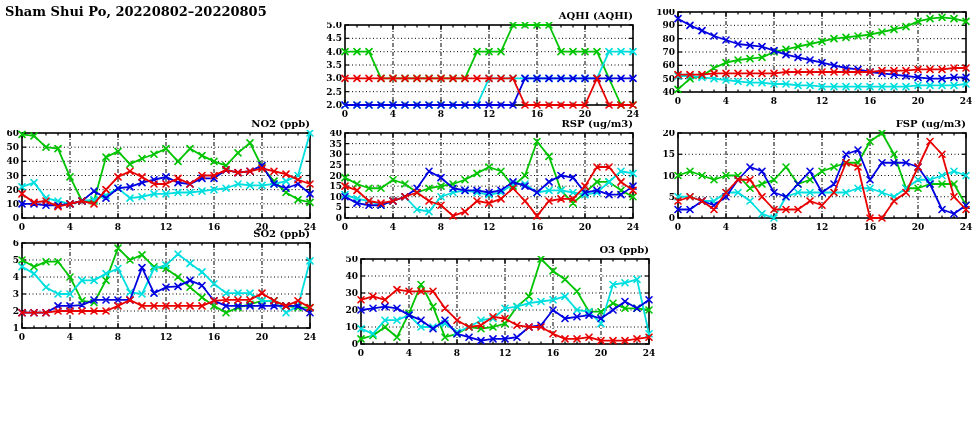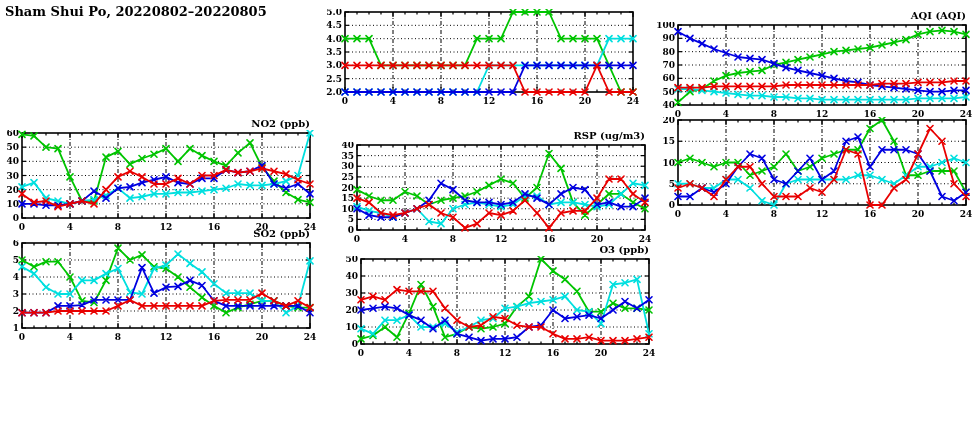--- a/index.html
+++ b/index.html
@@ -12,20 +12,21 @@
                text-align:right;padding-right:6px;white-space:nowrap;}
   svg{display:block;}
   svg text{font-family:"DejaVu Serif",serif;font-weight:bold;fill:#000;}
 </style>
 </head>
 <body>
 
 <div class="page-title">Sham Shui Po, 20220802–20220805</div>
 
 <figure class="chart" style="left: 321px; top: 9px; margin: 0px;">
+  <div class="chart-title">AQHI (AQHI)</div>
   <svg width="318" height="99">
       <line x1="24" y1="69.66666666666667" x2="312" y2="69.66666666666667" stroke="#000" stroke-width="1" stroke-dasharray="1 2.5"></line>
       <line x1="24" y1="56.33333333333333" x2="312" y2="56.33333333333333" stroke="#000" stroke-width="1" stroke-dasharray="1 2.5"></line>
       <line x1="24" y1="43" x2="312" y2="43" stroke="#000" stroke-width="1" stroke-dasharray="1 2.5"></line>
       <line x1="24" y1="29.666666666666664" x2="312" y2="29.666666666666664" stroke="#000" stroke-width="1" stroke-dasharray="1 2.5"></line>
       <line x1="24" y1="16.333333333333332" x2="312" y2="16.333333333333332" stroke="#000" stroke-width="1" stroke-dasharray="1 2.5"></line>
       <line x1="72" y1="3" x2="72" y2="83" stroke="#000" stroke-width="1" stroke-dasharray="4 2 1 2"></line>
       <line x1="120" y1="3" x2="120" y2="83" stroke="#000" stroke-width="1" stroke-dasharray="4 2 1 2"></line>
       <line x1="168" y1="3" x2="168" y2="83" stroke="#000" stroke-width="1" stroke-dasharray="4 2 1 2"></line>
       <line x1="216" y1="3" x2="216" y2="83" stroke="#000" stroke-width="1" stroke-dasharray="4 2 1 2"></line>
@@ -113,21 +114,20 @@
       <path d="M21 26.666666666666664L27 32.666666666666664M21 32.666666666666664L27 26.666666666666664M33 26.666666666666664L39 32.666666666666664M33 32.666666666666664L39 26.666666666666664M45 26.666666666666664L51 32.666666666666664M45 32.666666666666664L51 26.666666666666664M57 53.33333333333333L63 59.33333333333333M57 59.33333333333333L63 53.33333333333333M69 53.33333333333333L75 59.33333333333333M69 59.33333333333333L75 53.33333333333333M81 53.33333333333333L87 59.33333333333333M81 59.33333333333333L87 53.33333333333333M93 53.33333333333333L99 59.33333333333333M93 59.33333333333333L99 53.33333333333333M105 53.33333333333333L111 59.33333333333333M105 59.33333333333333L111 53.33333333333333M117 53.33333333333333L123 59.33333333333333M117 59.33333333333333L123 53.33333333333333M129 53.33333333333333L135 59.33333333333333M129 59.33333333333333L135 53.33333333333333M141 53.33333333333333L147 59.33333333333333M141 59.33333333333333L147 53.33333333333333M153 26.666666666666664L159 32.666666666666664M153 32.666666666666664L159 26.666666666666664M165 26.666666666666664L171 32.666666666666664M165 32.666666666666664L171 26.666666666666664M177 26.666666666666664L183 32.666666666666664M177 32.666666666666664L183 26.666666666666664M189 0L195 6M189 6L195 0M201 0L207 6M201 6L207 0M213 0L219 6M213 6L219 0M225 0L231 6M225 6L231 0M237 26.666666666666664L243 32.666666666666664M237 32.666666666666664L243 26.666666666666664M249 26.666666666666664L255 32.666666666666664M249 32.666666666666664L255 26.666666666666664M261 26.666666666666664L267 32.666666666666664M261 32.666666666666664L267 26.666666666666664M273 26.666666666666664L279 32.666666666666664M273 32.666666666666664L279 26.666666666666664M285 53.33333333333333L291 59.33333333333333M285 59.33333333333333L291 53.33333333333333M297 80L303 86M297 86L303 80M309 80L315 86M309 86L315 80" stroke="#00c400" stroke-width="1.6" fill="none" stroke-linecap="round"></path>
       <polyline points="24,83 36,83 48,83 60,83 72,83 84,83 96,83 108,83 120,83 132,83 144,83 156,83 168,56.33333333333333 180,56.33333333333333 192,56.33333333333333 204,56.33333333333333 216,56.33333333333333 228,56.33333333333333 240,56.33333333333333 252,56.33333333333333 264,56.33333333333333 276,56.33333333333333 288,29.666666666666664 300,29.666666666666664 312,29.666666666666664" fill="none" stroke="#00dfdf" stroke-width="1.8" stroke-linejoin="round"></polyline>
       <path d="M21 80L27 86M21 86L27 80M33 80L39 86M33 86L39 80M45 80L51 86M45 86L51 80M57 80L63 86M57 86L63 80M69 80L75 86M69 86L75 80M81 80L87 86M81 86L87 80M93 80L99 86M93 86L99 80M105 80L111 86M105 86L111 80M117 80L123 86M117 86L123 80M129 80L135 86M129 86L135 80M141 80L147 86M141 86L147 80M153 80L159 86M153 86L159 80M165 53.33333333333333L171 59.33333333333333M165 59.33333333333333L171 53.33333333333333M177 53.33333333333333L183 59.33333333333333M177 59.33333333333333L183 53.33333333333333M189 53.33333333333333L195 59.33333333333333M189 59.33333333333333L195 53.33333333333333M201 53.33333333333333L207 59.33333333333333M201 59.33333333333333L207 53.33333333333333M213 53.33333333333333L219 59.33333333333333M213 59.33333333333333L219 53.33333333333333M225 53.33333333333333L231 59.33333333333333M225 59.33333333333333L231 53.33333333333333M237 53.33333333333333L243 59.33333333333333M237 59.33333333333333L243 53.33333333333333M249 53.33333333333333L255 59.33333333333333M249 59.33333333333333L255 53.33333333333333M261 53.33333333333333L267 59.33333333333333M261 59.33333333333333L267 53.33333333333333M273 53.33333333333333L279 59.33333333333333M273 59.33333333333333L279 53.33333333333333M285 26.666666666666664L291 32.666666666666664M285 32.666666666666664L291 26.666666666666664M297 26.666666666666664L303 32.666666666666664M297 32.666666666666664L303 26.666666666666664M309 26.666666666666664L315 32.666666666666664M309 32.666666666666664L315 26.666666666666664" stroke="#00dfdf" stroke-width="1.6" fill="none" stroke-linecap="round"></path>
       <polyline points="24,83 36,83 48,83 60,83 72,83 84,83 96,83 108,83 120,83 132,83 144,83 156,83 168,83 180,83 192,83 204,56.33333333333333 216,56.33333333333333 228,56.33333333333333 240,56.33333333333333 252,56.33333333333333 264,56.33333333333333 276,56.33333333333333 288,56.33333333333333 300,56.33333333333333 312,56.33333333333333" fill="none" stroke="#0000e0" stroke-width="1.8" stroke-linejoin="round"></polyline>
       <path d="M21 80L27 86M21 86L27 80M33 80L39 86M33 86L39 80M45 80L51 86M45 86L51 80M57 80L63 86M57 86L63 80M69 80L75 86M69 86L75 80M81 80L87 86M81 86L87 80M93 80L99 86M93 86L99 80M105 80L111 86M105 86L111 80M117 80L123 86M117 86L123 80M129 80L135 86M129 86L135 80M141 80L147 86M141 86L147 80M153 80L159 86M153 86L159 80M165 80L171 86M165 86L171 80M177 80L183 86M177 86L183 80M189 80L195 86M189 86L195 80M201 53.33333333333333L207 59.33333333333333M201 59.33333333333333L207 53.33333333333333M213 53.33333333333333L219 59.33333333333333M213 59.33333333333333L219 53.33333333333333M225 53.33333333333333L231 59.33333333333333M225 59.33333333333333L231 53.33333333333333M237 53.33333333333333L243 59.33333333333333M237 59.33333333333333L243 53.33333333333333M249 53.33333333333333L255 59.33333333333333M249 59.33333333333333L255 53.33333333333333M261 53.33333333333333L267 59.33333333333333M261 59.33333333333333L267 53.33333333333333M273 53.33333333333333L279 59.33333333333333M273 59.33333333333333L279 53.33333333333333M285 53.33333333333333L291 59.33333333333333M285 59.33333333333333L291 53.33333333333333M297 53.33333333333333L303 59.33333333333333M297 59.33333333333333L303 53.33333333333333M309 53.33333333333333L315 59.33333333333333M309 59.33333333333333L315 53.33333333333333" stroke="#0000e0" stroke-width="1.6" fill="none" stroke-linecap="round"></path>
       <polyline points="24,56.33333333333333 36,56.33333333333333 48,56.33333333333333 60,56.33333333333333 72,56.33333333333333 84,56.33333333333333 96,56.33333333333333 108,56.33333333333333 120,56.33333333333333 132,56.33333333333333 144,56.33333333333333 156,56.33333333333333 168,56.33333333333333 180,56.33333333333333 192,56.33333333333333 204,83 216,83 228,83 240,83 252,83 264,83 276,56.33333333333333 288,83 300,83 312,83" fill="none" stroke="#e80000" stroke-width="1.8" stroke-linejoin="round"></polyline>
       <path d="M21 53.33333333333333L27 59.33333333333333M21 59.33333333333333L27 53.33333333333333M33 53.33333333333333L39 59.33333333333333M33 59.33333333333333L39 53.33333333333333M45 53.33333333333333L51 59.33333333333333M45 59.33333333333333L51 53.33333333333333M57 53.33333333333333L63 59.33333333333333M57 59.33333333333333L63 53.33333333333333M69 53.33333333333333L75 59.33333333333333M69 59.33333333333333L75 53.33333333333333M81 53.33333333333333L87 59.33333333333333M81 59.33333333333333L87 53.33333333333333M93 53.33333333333333L99 59.33333333333333M93 59.33333333333333L99 53.33333333333333M105 53.33333333333333L111 59.33333333333333M105 59.33333333333333L111 53.33333333333333M117 53.33333333333333L123 59.33333333333333M117 59.33333333333333L123 53.33333333333333M129 53.33333333333333L135 59.33333333333333M129 59.33333333333333L135 53.33333333333333M141 53.33333333333333L147 59.33333333333333M141 59.33333333333333L147 53.33333333333333M153 53.33333333333333L159 59.33333333333333M153 59.33333333333333L159 53.33333333333333M165 53.33333333333333L171 59.33333333333333M165 59.33333333333333L171 53.33333333333333M177 53.33333333333333L183 59.33333333333333M177 59.33333333333333L183 53.33333333333333M189 53.33333333333333L195 59.33333333333333M189 59.33333333333333L195 53.33333333333333M201 80L207 86M201 86L207 80M213 80L219 86M213 86L219 80M225 80L231 86M225 86L231 80M237 80L243 86M237 86L243 80M249 80L255 86M249 86L255 80M261 80L267 86M261 86L267 80M273 53.33333333333333L279 59.33333333333333M273 59.33333333333333L279 53.33333333333333M285 80L291 86M285 86L291 80M297 80L303 86M297 86L303 80M309 80L315 86M309 86L315 80" stroke="#e80000" stroke-width="1.6" fill="none" stroke-linecap="round"></path>
     </svg>
 </figure>
 <figure class="chart" style="left: 654px; top: 9px; margin: 0px;">
-  <div class="chart-title">AQI (AQI)</div>
   <svg width="318" height="99">
       <line x1="24" y1="69.66666666666667" x2="312" y2="69.66666666666667" stroke="#000" stroke-width="1" stroke-dasharray="1 2.5"></line>
       <line x1="24" y1="56.33333333333333" x2="312" y2="56.33333333333333" stroke="#000" stroke-width="1" stroke-dasharray="1 2.5"></line>
       <line x1="24" y1="43" x2="312" y2="43" stroke="#000" stroke-width="1" stroke-dasharray="1 2.5"></line>
       <line x1="24" y1="29.666666666666664" x2="312" y2="29.666666666666664" stroke="#000" stroke-width="1" stroke-dasharray="1 2.5"></line>
       <line x1="24" y1="16.333333333333332" x2="312" y2="16.333333333333332" stroke="#000" stroke-width="1" stroke-dasharray="1 2.5"></line>
       <line x1="72" y1="3" x2="72" y2="83" stroke="#000" stroke-width="1" stroke-dasharray="4 2 1 2"></line>
       <line x1="120" y1="3" x2="120" y2="83" stroke="#000" stroke-width="1" stroke-dasharray="4 2 1 2"></line>
       <line x1="168" y1="3" x2="168" y2="83" stroke="#000" stroke-width="1" stroke-dasharray="4 2 1 2"></line>
       <line x1="216" y1="3" x2="216" y2="83" stroke="#000" stroke-width="1" stroke-dasharray="4 2 1 2"></line>
@@ -316,21 +316,21 @@
       <polyline points="24,4.416666666666667 36,5.833333333333334 48,17.166666666666664 60,18.583333333333332 72,46.91666666666667 84,71 96,71 108,27.083333333333332 120,21.416666666666668 132,34.166666666666664 144,28.5 156,24.25 168,18.583333333333332 180,31.333333333333332 192,18.583333333333332 204,25.666666666666668 216,31.333333333333332 228,35.583333333333336 240,22.833333333333332 252,12.916666666666666 264,37 276,51.166666666666664 288,62.49999999999999 300,69.58333333333333 312,72.41666666666667" fill="none" stroke="#00c400" stroke-width="1.8" stroke-linejoin="round"></polyline>
       <path d="M21 1.416666666666667L27 7.416666666666667M21 7.416666666666667L27 1.416666666666667M33 2.833333333333334L39 8.833333333333334M33 8.833333333333334L39 2.833333333333334M45 14.166666666666664L51 20.166666666666664M45 20.166666666666664L51 14.166666666666664M57 15.583333333333332L63 21.583333333333332M57 21.583333333333332L63 15.583333333333332M69 43.91666666666667L75 49.91666666666667M69 49.91666666666667L75 43.91666666666667M81 68L87 74M81 74L87 68M93 68L99 74M93 74L99 68M105 24.083333333333332L111 30.083333333333332M105 30.083333333333332L111 24.083333333333332M117 18.416666666666668L123 24.416666666666668M117 24.416666666666668L123 18.416666666666668M129 31.166666666666664L135 37.166666666666664M129 37.166666666666664L135 31.166666666666664M141 25.5L147 31.5M141 31.5L147 25.5M153 21.25L159 27.25M153 27.25L159 21.25M165 15.583333333333332L171 21.583333333333332M165 21.583333333333332L171 15.583333333333332M177 28.333333333333332L183 34.33333333333333M177 34.33333333333333L183 28.333333333333332M189 15.583333333333332L195 21.583333333333332M189 21.583333333333332L195 15.583333333333332M201 22.666666666666668L207 28.666666666666668M201 28.666666666666668L207 22.666666666666668M213 28.333333333333332L219 34.33333333333333M213 34.33333333333333L219 28.333333333333332M225 32.583333333333336L231 38.583333333333336M225 38.583333333333336L231 32.583333333333336M237 19.833333333333332L243 25.833333333333332M237 25.833333333333332L243 19.833333333333332M249 9.916666666666666L255 15.916666666666666M249 15.916666666666666L255 9.916666666666666M261 34L267 40M261 40L267 34M273 48.166666666666664L279 54.166666666666664M273 54.166666666666664L279 48.166666666666664M285 59.49999999999999L291 65.5M285 65.5L291 59.49999999999999M297 66.58333333333333L303 72.58333333333333M297 72.58333333333333L303 66.58333333333333M309 69.41666666666667L315 75.41666666666667M309 75.41666666666667L315 69.41666666666667" stroke="#00c400" stroke-width="1.6" fill="none" stroke-linecap="round"></path>
       <polyline points="24,56.83333333333333 36,52.583333333333336 48,68.16666666666667 60,71 72,73.83333333333334 84,71 96,69.58333333333333 108,65.33333333333333 120,58.25 132,68.16666666666667 144,66.75 156,63.916666666666664 168,63.916666666666664 180,62.49999999999999 192,62.49999999999999 204,61.083333333333336 216,59.666666666666664 228,58.25 240,54 252,55.41666666666667 264,55.41666666666667 276,54 288,51.166666666666664 300,45.5 312,3" fill="none" stroke="#00dfdf" stroke-width="1.8" stroke-linejoin="round"></polyline>
       <path d="M21 53.83333333333333L27 59.83333333333333M21 59.83333333333333L27 53.83333333333333M33 49.583333333333336L39 55.583333333333336M33 55.583333333333336L39 49.583333333333336M45 65.16666666666667L51 71.16666666666667M45 71.16666666666667L51 65.16666666666667M57 68L63 74M57 74L63 68M69 70.83333333333334L75 76.83333333333334M69 76.83333333333334L75 70.83333333333334M81 68L87 74M81 74L87 68M93 66.58333333333333L99 72.58333333333333M93 72.58333333333333L99 66.58333333333333M105 62.33333333333333L111 68.33333333333333M105 68.33333333333333L111 62.33333333333333M117 55.25L123 61.25M117 61.25L123 55.25M129 65.16666666666667L135 71.16666666666667M129 71.16666666666667L135 65.16666666666667M141 63.75L147 69.75M141 69.75L147 63.75M153 60.916666666666664L159 66.91666666666666M153 66.91666666666666L159 60.916666666666664M165 60.916666666666664L171 66.91666666666666M165 66.91666666666666L171 60.916666666666664M177 59.49999999999999L183 65.5M177 65.5L183 59.49999999999999M189 59.49999999999999L195 65.5M189 65.5L195 59.49999999999999M201 58.083333333333336L207 64.08333333333334M201 64.08333333333334L207 58.083333333333336M213 56.666666666666664L219 62.666666666666664M213 62.666666666666664L219 56.666666666666664M225 55.25L231 61.25M225 61.25L231 55.25M237 51L243 57M237 57L243 51M249 52.41666666666667L255 58.41666666666667M249 58.41666666666667L255 52.41666666666667M261 52.41666666666667L267 58.41666666666667M261 58.41666666666667L267 52.41666666666667M273 51L279 57M273 57L279 51M285 48.166666666666664L291 54.166666666666664M285 54.166666666666664L291 48.166666666666664M297 42.5L303 48.5M297 48.5L303 42.5M309 0L315 6M309 6L315 0" stroke="#00dfdf" stroke-width="1.6" fill="none" stroke-linecap="round"></path>
       <polyline points="24,73.83333333333334 36,73.83333333333334 48,75.25 60,75.25 72,73.83333333333334 84,71 96,61.083333333333336 108,68.16666666666667 120,58.25 132,56.83333333333333 144,52.583333333333336 156,49.75000000000001 168,46.91666666666667 180,52.583333333333336 192,54 204,48.333333333333336 216,48.333333333333336 228,39.833333333333336 240,42.666666666666664 252,41.25 264,35.583333333333336 276,54 288,58.25 300,54 312,63.916666666666664" fill="none" stroke="#0000e0" stroke-width="1.8" stroke-linejoin="round"></polyline>
       <path d="M21 70.83333333333334L27 76.83333333333334M21 76.83333333333334L27 70.83333333333334M33 70.83333333333334L39 76.83333333333334M33 76.83333333333334L39 70.83333333333334M45 72.25L51 78.25M45 78.25L51 72.25M57 72.25L63 78.25M57 78.25L63 72.25M69 70.83333333333334L75 76.83333333333334M69 76.83333333333334L75 70.83333333333334M81 68L87 74M81 74L87 68M93 58.083333333333336L99 64.08333333333334M93 64.08333333333334L99 58.083333333333336M105 65.16666666666667L111 71.16666666666667M105 71.16666666666667L111 65.16666666666667M117 55.25L123 61.25M117 61.25L123 55.25M129 53.83333333333333L135 59.83333333333333M129 59.83333333333333L135 53.83333333333333M141 49.583333333333336L147 55.583333333333336M141 55.583333333333336L147 49.583333333333336M153 46.75000000000001L159 52.75000000000001M153 52.75000000000001L159 46.75000000000001M165 43.91666666666667L171 49.91666666666667M165 49.91666666666667L171 43.91666666666667M177 49.583333333333336L183 55.583333333333336M177 55.583333333333336L183 49.583333333333336M189 51L195 57M189 57L195 51M201 45.333333333333336L207 51.333333333333336M201 51.333333333333336L207 45.333333333333336M213 45.333333333333336L219 51.333333333333336M213 51.333333333333336L219 45.333333333333336M225 36.833333333333336L231 42.833333333333336M225 42.833333333333336L231 36.833333333333336M237 39.666666666666664L243 45.666666666666664M237 45.666666666666664L243 39.666666666666664M249 38.25L255 44.25M249 44.25L255 38.25M261 32.583333333333336L267 38.583333333333336M261 38.583333333333336L267 32.583333333333336M273 51L279 57M273 57L279 51M285 55.25L291 61.25M285 61.25L291 55.25M297 51L303 57M297 57L303 51M309 60.916666666666664L315 66.91666666666666M309 66.91666666666666L315 60.916666666666664" stroke="#0000e0" stroke-width="1.6" fill="none" stroke-linecap="round"></path>
       <polyline points="24,63.916666666666664 36,72.41666666666667 48,71 60,76.66666666666667 72,73.83333333333334 84,71 96,73.83333333333334 108,59.666666666666664 120,46.91666666666667 132,41.25 144,46.91666666666667 156,54 168,54 180,48.333333333333336 192,54 204,45.5 216,45.5 228,39.833333333333336 240,42.666666666666664 252,41.25 264,38.41666666666667 276,41.25 288,44.083333333333336 300,49.75000000000001 312,54" fill="none" stroke="#e80000" stroke-width="1.8" stroke-linejoin="round"></polyline>
       <path d="M21 60.916666666666664L27 66.91666666666666M21 66.91666666666666L27 60.916666666666664M33 69.41666666666667L39 75.41666666666667M33 75.41666666666667L39 69.41666666666667M45 68L51 74M45 74L51 68M57 73.66666666666667L63 79.66666666666667M57 79.66666666666667L63 73.66666666666667M69 70.83333333333334L75 76.83333333333334M69 76.83333333333334L75 70.83333333333334M81 68L87 74M81 74L87 68M93 70.83333333333334L99 76.83333333333334M93 76.83333333333334L99 70.83333333333334M105 56.666666666666664L111 62.666666666666664M105 62.666666666666664L111 56.666666666666664M117 43.91666666666667L123 49.91666666666667M117 49.91666666666667L123 43.91666666666667M129 38.25L135 44.25M129 44.25L135 38.25M141 43.91666666666667L147 49.91666666666667M141 49.91666666666667L147 43.91666666666667M153 51L159 57M153 57L159 51M165 51L171 57M165 57L171 51M177 45.333333333333336L183 51.333333333333336M177 51.333333333333336L183 45.333333333333336M189 51L195 57M189 57L195 51M201 42.5L207 48.5M201 48.5L207 42.5M213 42.5L219 48.5M213 48.5L219 42.5M225 36.833333333333336L231 42.833333333333336M225 42.833333333333336L231 36.833333333333336M237 39.666666666666664L243 45.666666666666664M237 45.666666666666664L243 39.666666666666664M249 38.25L255 44.25M249 44.25L255 38.25M261 35.41666666666667L267 41.41666666666667M261 41.41666666666667L267 35.41666666666667M273 38.25L279 44.25M273 44.25L279 38.25M285 41.083333333333336L291 47.083333333333336M285 47.083333333333336L291 41.083333333333336M297 46.75000000000001L303 52.75000000000001M297 52.75000000000001L303 46.75000000000001M309 51L315 57M309 57L315 51" stroke="#e80000" stroke-width="1.6" fill="none" stroke-linecap="round"></path>
     </svg>
 </figure>
-<figure class="chart" style="left: 321px; top: 117px; margin: 12px;">
+<figure class="chart" style="left: 321px; top: 117px; margin: 0px;">
   <div class="chart-title">RSP (ug/m3)</div>
   <svg width="318" height="104">
       <line x1="24" y1="77.375" x2="312" y2="77.375" stroke="#000" stroke-width="1" stroke-dasharray="1 2.5"></line>
       <line x1="24" y1="66.75" x2="312" y2="66.75" stroke="#000" stroke-width="1" stroke-dasharray="1 2.5"></line>
       <line x1="24" y1="56.125" x2="312" y2="56.125" stroke="#000" stroke-width="1" stroke-dasharray="1 2.5"></line>
       <line x1="24" y1="45.5" x2="312" y2="45.5" stroke="#000" stroke-width="1" stroke-dasharray="1 2.5"></line>
       <line x1="24" y1="34.875" x2="312" y2="34.875" stroke="#000" stroke-width="1" stroke-dasharray="1 2.5"></line>
       <line x1="24" y1="24.25" x2="312" y2="24.25" stroke="#000" stroke-width="1" stroke-dasharray="1 2.5"></line>
       <line x1="24" y1="13.625" x2="312" y2="13.625" stroke="#000" stroke-width="1" stroke-dasharray="1 2.5"></line>
       <line x1="72" y1="3" x2="72" y2="88" stroke="#000" stroke-width="1" stroke-dasharray="4 2 1 2"></line>
@@ -427,20 +427,21 @@
       <path d="M21 44.625L27 50.625M21 50.625L27 44.625M33 51L39 57M33 57L39 51M45 55.25L51 61.25M45 61.25L51 55.25M57 55.25L63 61.25M57 61.25L63 55.25M69 46.75000000000001L75 52.75000000000001M69 52.75000000000001L75 46.75000000000001M81 51L87 57M81 57L87 51M93 59.49999999999999L99 65.5M93 65.5L99 59.49999999999999M105 55.25L111 61.25M105 61.25L111 55.25M117 53.125L123 59.125M117 59.125L123 53.125M129 51L135 57M129 57L135 51M141 46.75000000000001L147 52.75000000000001M141 52.75000000000001L147 46.75000000000001M153 40.375L159 46.375M153 46.375L159 40.375M165 34L171 40M165 40L171 34M177 38.25L183 44.25M177 44.25L183 38.25M189 53.125L195 59.125M189 59.125L195 53.125M201 42.5L207 48.5M201 48.5L207 42.5M213 8.5L219 14.5M213 14.5L219 8.5M225 23.375000000000004L231 29.375000000000004M225 29.375000000000004L231 23.375000000000004M237 57.37500000000001L243 63.37500000000001M237 63.37500000000001L243 57.37500000000001M249 70.125L255 76.125M249 76.125L255 70.125M261 59.49999999999999L267 65.5M261 65.5L267 59.49999999999999M273 48.87499999999999L279 54.87499999999999M273 54.87499999999999L279 48.87499999999999M285 48.87499999999999L291 54.87499999999999M285 54.87499999999999L291 48.87499999999999M297 57.37500000000001L303 63.37500000000001M297 63.37500000000001L303 57.37500000000001M309 63.75L315 69.75M309 69.75L315 63.75" stroke="#00c400" stroke-width="1.6" fill="none" stroke-linecap="round"></path>
       <polyline points="24,64.625 36,68.875 48,71 60,75.25 72,71 84,66.75 96,79.5 108,81.625 120,66.75 132,62.49999999999999 144,60.37500000000001 156,62.49999999999999 168,64.625 180,62.49999999999999 192,54 204,54 216,62.49999999999999 228,60.37500000000001 240,60.37500000000001 252,62.49999999999999 264,64.625 276,62.49999999999999 288,51.87499999999999 300,41.25 312,43.375" fill="none" stroke="#00dfdf" stroke-width="1.8" stroke-linejoin="round"></polyline>
       <path d="M21 61.625L27 67.625M21 67.625L27 61.625M33 65.875L39 71.875M33 71.875L39 65.875M45 68L51 74M45 74L51 68M57 72.25L63 78.25M57 78.25L63 72.25M69 68L75 74M69 74L75 68M81 63.75L87 69.75M81 69.75L87 63.75M93 76.5L99 82.5M93 82.5L99 76.5M105 78.625L111 84.625M105 84.625L111 78.625M117 63.75L123 69.75M117 69.75L123 63.75M129 59.49999999999999L135 65.5M129 65.5L135 59.49999999999999M141 57.37500000000001L147 63.37500000000001M141 63.37500000000001L147 57.37500000000001M153 59.49999999999999L159 65.5M153 65.5L159 59.49999999999999M165 61.625L171 67.625M165 67.625L171 61.625M177 59.49999999999999L183 65.5M177 65.5L183 59.49999999999999M189 51L195 57M189 57L195 51M201 51L207 57M201 57L207 51M213 59.49999999999999L219 65.5M213 65.5L219 59.49999999999999M225 57.37500000000001L231 63.37500000000001M225 63.37500000000001L231 57.37500000000001M237 57.37500000000001L243 63.37500000000001M237 63.37500000000001L243 57.37500000000001M249 59.49999999999999L255 65.5M249 65.5L255 59.49999999999999M261 61.625L267 67.625M261 67.625L267 61.625M273 59.49999999999999L279 65.5M273 65.5L279 59.49999999999999M285 48.87499999999999L291 54.87499999999999M285 54.87499999999999L291 48.87499999999999M297 38.25L303 44.25M297 44.25L303 38.25M309 40.375L315 46.375M309 46.375L315 40.375" stroke="#00dfdf" stroke-width="1.6" fill="none" stroke-linecap="round"></path>
       <polyline points="24,66.75 36,73.125 48,75.25 60,75.25 72,71 84,66.75 96,58.25 108,41.25 120,47.625 132,58.25 144,60.37500000000001 156,60.37500000000001 168,62.49999999999999 180,60.37500000000001 192,51.87499999999999 204,56.125 216,62.49999999999999 228,51.87499999999999 240,45.5 252,47.625 264,62.49999999999999 276,60.37500000000001 288,64.625 300,64.625 312,56.125" fill="none" stroke="#0000e0" stroke-width="1.8" stroke-linejoin="round"></polyline>
       <path d="M21 63.75L27 69.75M21 69.75L27 63.75M33 70.125L39 76.125M33 76.125L39 70.125M45 72.25L51 78.25M45 78.25L51 72.25M57 72.25L63 78.25M57 78.25L63 72.25M69 68L75 74M69 74L75 68M81 63.75L87 69.75M81 69.75L87 63.75M93 55.25L99 61.25M93 61.25L99 55.25M105 38.25L111 44.25M105 44.25L111 38.25M117 44.625L123 50.625M117 50.625L123 44.625M129 55.25L135 61.25M129 61.25L135 55.25M141 57.37500000000001L147 63.37500000000001M141 63.37500000000001L147 57.37500000000001M153 57.37500000000001L159 63.37500000000001M153 63.37500000000001L159 57.37500000000001M165 59.49999999999999L171 65.5M165 65.5L171 59.49999999999999M177 57.37500000000001L183 63.37500000000001M177 63.37500000000001L183 57.37500000000001M189 48.87499999999999L195 54.87499999999999M189 54.87499999999999L195 48.87499999999999M201 53.125L207 59.125M201 59.125L207 53.125M213 59.49999999999999L219 65.5M213 65.5L219 59.49999999999999M225 48.87499999999999L231 54.87499999999999M225 54.87499999999999L231 48.87499999999999M237 42.5L243 48.5M237 48.5L243 42.5M249 44.625L255 50.625M249 50.625L255 44.625M261 59.49999999999999L267 65.5M261 65.5L267 59.49999999999999M273 57.37500000000001L279 63.37500000000001M273 63.37500000000001L279 57.37500000000001M285 61.625L291 67.625M285 67.625L291 61.625M297 61.625L303 67.625M297 67.625L303 61.625M309 53.125L315 59.125M309 59.125L315 53.125" stroke="#0000e0" stroke-width="1.6" fill="none" stroke-linecap="round"></path>
       <polyline points="24,56.125 36,60.37500000000001 48,71 60,73.125 72,71 84,66.75 96,62.49999999999999 108,71 120,75.25 132,85.875 144,81.625 156,71 168,73.125 180,68.875 192,58.25 204,71 216,85.875 228,71 240,68.875 252,68.875 264,56.125 276,37 288,37 300,51.87499999999999 312,60.37500000000001" fill="none" stroke="#e80000" stroke-width="1.8" stroke-linejoin="round"></polyline>
       <path d="M21 53.125L27 59.125M21 59.125L27 53.125M33 57.37500000000001L39 63.37500000000001M33 63.37500000000001L39 57.37500000000001M45 68L51 74M45 74L51 68M57 70.125L63 76.125M57 76.125L63 70.125M69 68L75 74M69 74L75 68M81 63.75L87 69.75M81 69.75L87 63.75M93 59.49999999999999L99 65.5M93 65.5L99 59.49999999999999M105 68L111 74M105 74L111 68M117 72.25L123 78.25M117 78.25L123 72.25M129 82.875L135 88.875M129 88.875L135 82.875M141 78.625L147 84.625M141 84.625L147 78.625M153 68L159 74M153 74L159 68M165 70.125L171 76.125M165 76.125L171 70.125M177 65.875L183 71.875M177 71.875L183 65.875M189 55.25L195 61.25M189 61.25L195 55.25M201 68L207 74M201 74L207 68M213 82.875L219 88.875M213 88.875L219 82.875M225 68L231 74M225 74L231 68M237 65.875L243 71.875M237 71.875L243 65.875M249 65.875L255 71.875M249 71.875L255 65.875M261 53.125L267 59.125M261 59.125L267 53.125M273 34L279 40M273 40L279 34M285 34L291 40M285 40L291 34M297 48.87499999999999L303 54.87499999999999M297 54.87499999999999L303 48.87499999999999M309 57.37500000000001L315 63.37500000000001M309 63.37500000000001L315 57.37500000000001" stroke="#e80000" stroke-width="1.6" fill="none" stroke-linecap="round"></path>
     </svg>
 </figure>
 <figure class="chart" style="left: 654px; top: 117px; margin: 0px;">
+  <div class="chart-title">FSP (ug/m3)</div>
   <svg width="318" height="104">
       <line x1="24" y1="66.75" x2="312" y2="66.75" stroke="#000" stroke-width="1" stroke-dasharray="1 2.5"></line>
       <line x1="24" y1="45.5" x2="312" y2="45.5" stroke="#000" stroke-width="1" stroke-dasharray="1 2.5"></line>
       <line x1="24" y1="24.25" x2="312" y2="24.25" stroke="#000" stroke-width="1" stroke-dasharray="1 2.5"></line>
       <line x1="72" y1="3" x2="72" y2="88" stroke="#000" stroke-width="1" stroke-dasharray="4 2 1 2"></line>
       <line x1="120" y1="3" x2="120" y2="88" stroke="#000" stroke-width="1" stroke-dasharray="4 2 1 2"></line>
       <line x1="168" y1="3" x2="168" y2="88" stroke="#000" stroke-width="1" stroke-dasharray="4 2 1 2"></line>
       <line x1="216" y1="3" x2="216" y2="88" stroke="#000" stroke-width="1" stroke-dasharray="4 2 1 2"></line>
       <line x1="264" y1="3" x2="264" y2="88" stroke="#000" stroke-width="1" stroke-dasharray="4 2 1 2"></line>
       <line x1="24" y1="88" x2="28" y2="88" stroke="#000" stroke-width="1.2"></line>

